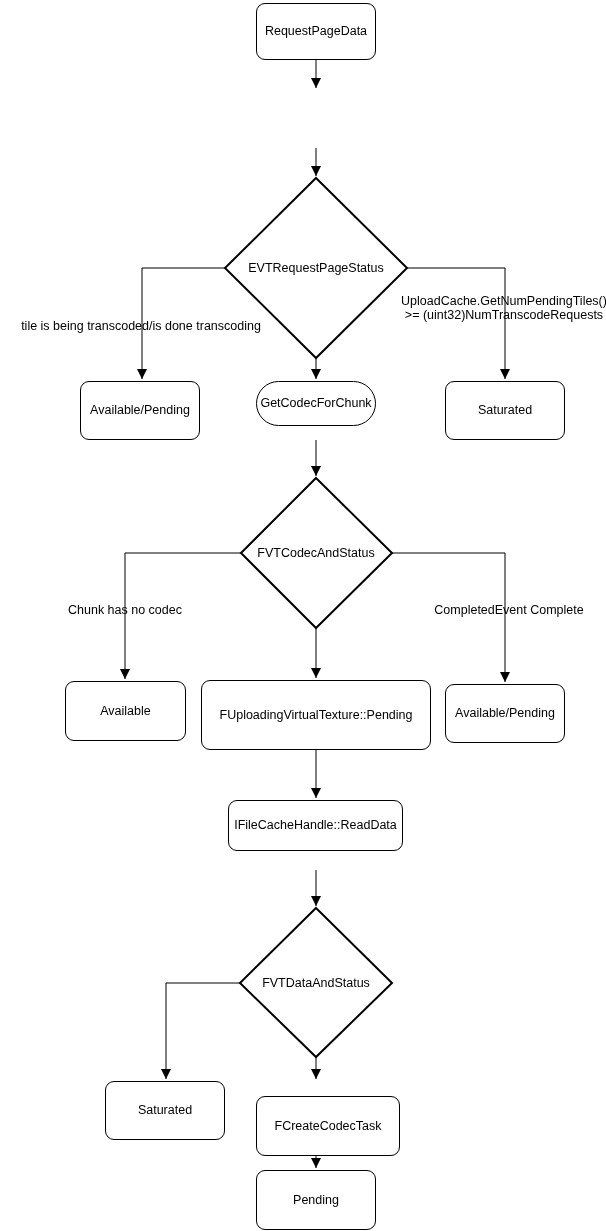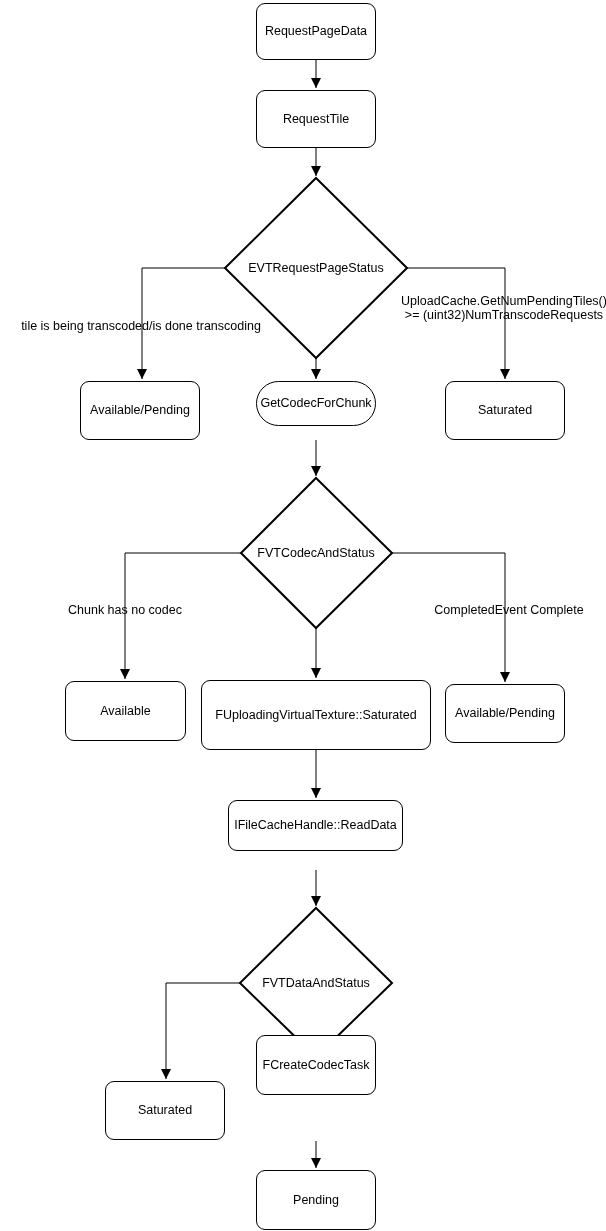--- a/index.html
+++ b/index.html
@@ -89,48 +89,45 @@
     <g fill="#ffffff" stroke="#000000" stroke-width="2">
       <polygon points="316,178 407,268 316,358 225,268"></polygon>
       <polygon points="316,478 392,553 316,628 241,553"></polygon>
       <polygon points="316,908 392,983 316,1057 240,983"></polygon>
     </g>
   </svg>
 
   <div class="node box" style="left:256px; top:3px;    width:120px; height:57px;">
     <span>RequestPageData</span>
   </div>
-  <div class="node box" style="left:256px; top:90px;   width:120px; height:58px;">
-    <span>RequestTile</span>
-  </div>
   <div class="node box" style="left:80px;  top:381px;  width:120px; height:59px;">
     <span>Available/Pending</span>
   </div>
   <div class="node box" style="left:256px; top:381px;  width:120px; height:45px;border-radius:27px;">
     <span>GetCodecForChunk</span>
   </div>
   <div class="node box" style="left:445px; top:381px;  width:120px; height:59px;">
     <span>Saturated</span>
   </div>
   <div class="node box" style="left:65px;  top:681px;  width:121px; height:60px;">
     <span>Available</span>
   </div>
   <div class="node box" style="left:201px; top:680px;  width:230px; height:70px;">
-    <span>FUploadingVirtualTexture::Saturated</span>
+    <span>FUploadingVirtualTexture::Pending</span>
   </div>
   <div class="node box" style="left:445px; top:684px;  width:120px; height:59px;">
     <span>Available/Pending</span>
   </div>
   <div class="node box" style="left:228px; top:800px;  width:175px; height:51px;">
     <span>IFileCacheHandle::ReadData</span>
   </div>
   <div class="node box" style="left:105px; top:1081px; width:120px; height:59px;">
     <span>Saturated</span>
   </div>
-  <div class="node box" style="left:256px; top:1035px; width:120px; height:60px;">
+  <div class="node box" style="left:256px; top:1096px; width:144px; height:60px;">
     <span>FCreateCodecTask</span>
   </div>
   <div class="node box" style="left:256px; top:1170px; width:120px; height:60px;">
     <span>Pending</span>
   </div>
 
   <div class="dlabel" style="left:316px; top:268px;">EVTRequestPageStatus</div>
   <div class="dlabel" style="left:316px; top:553px;">FVTCodecAndStatus</div>
   <div class="dlabel" style="left:316px; top:983px;">FVTDataAndStatus</div>
 

